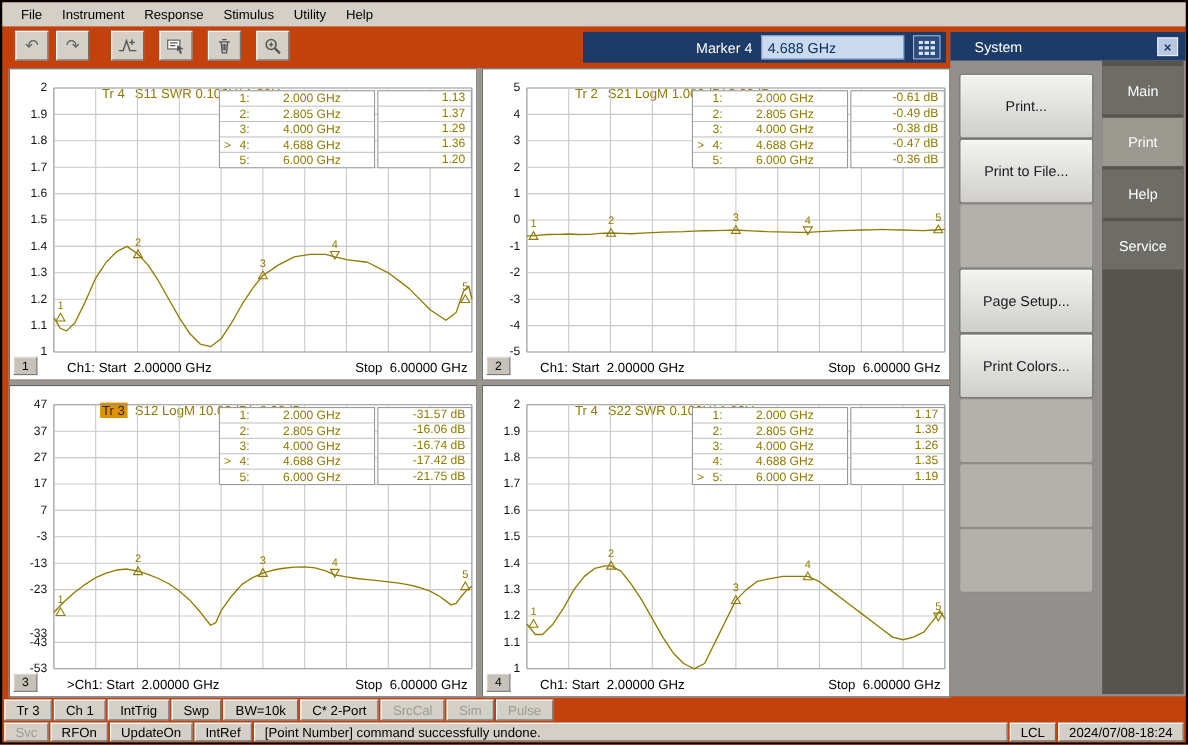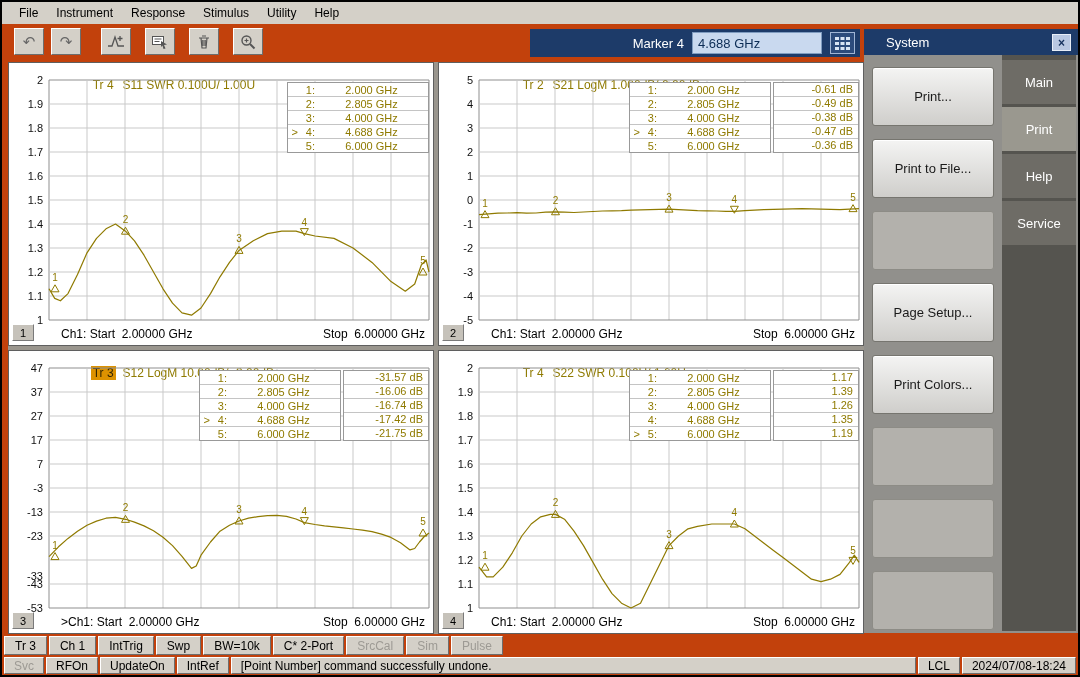--- a/index.html
+++ b/index.html
@@ -57,21 +57,21 @@
   #syspanel{position:absolute;left:862px;top:27px;width:214px;height:604px;background:#91908c;}
   #systitle{height:26px;background:#1d3b69;color:#fff;display:flex;align-items:center;font-size:13px;position:relative;}
   #systitle span{margin-left:22px;}
   #sysclose{position:absolute;right:7px;top:5px;width:17px;height:15px;background:#b9c8e2;color:#16325e;
             border:1px solid #e8eef8;display:flex;align-items:center;justify-content:center;font-size:12px;font-weight:bold;}
   #paneltabs{position:absolute;right:2px;top:26px;bottom:2px;width:74px;background:#55544f;
              display:flex;flex-direction:column;gap:3px;padding-top:5px;box-sizing:border-box;}
   .ptab{min-height:44px;background:#6e6c66;color:#fff;font-size:13px;display:flex;align-items:center;
         justify-content:center;text-align:center;padding:2px 5px;box-sizing:border-box;}
   .ptab.active{background:#9a988f;}
-  #panelbuttons{position:absolute;left:8px;top:38px;width:122px;display:flex;flex-direction:column;gap:13px;}
+  #panelbuttons{position:absolute;left:8px;top:38px;width:122px;display:flex;flex-direction:column;}
   .panel-btn{height:57px;background:linear-gradient(180deg,#f4f4f3,#cfcecb);border:1px solid #76756f;
              border-radius:3px;box-shadow:inset 0 1px 0 #fff;color:#1a1a1a;font-size:13px;
              display:flex;align-items:center;justify-content:center;text-align:center;}
   .panel-btn.empty{background:#b3b1ac;box-shadow:none;border:1px solid #8d8c86;}
 
   
   #status1{position:absolute;left:2px;top:634px;height:19px;display:flex;gap:2px;}
   .seg{background:#d4d0c8;padding:0 10px;font-size:12px;display:flex;align-items:center;
        border-top:1px solid #fff;border-left:1px solid #fff;border-right:1px solid #6d6d6d;border-bottom:1px solid #6d6d6d;}
   .seg.disabled{color:#9d9a94;}
@@ -230,20 +230,27 @@
                 <span class="mpre">&gt;</span>
                 <span class="mnum">4:</span>
                 <span class="mfreq">4.688 GHz</span>
               </div>
               <div class="mt-row">
                 <span class="mpre"></span>
                 <span class="mnum">5:</span>
                 <span class="mfreq">6.000 GHz</span>
               </div>
             </div>
+            <div class="mt-box mt-val">
+              <div class="mt-row mt-vrow">1.13</div>
+              <div class="mt-row mt-vrow">1.37</div>
+              <div class="mt-row mt-vrow">1.29</div>
+              <div class="mt-row mt-vrow">1.36</div>
+              <div class="mt-row mt-vrow">1.20</div>
+            </div>
         </div>
       </div>
       <div class="win-badge">1</div>
       <div class="footer-left">Ch1: Start  2.00000 GHz</div>
       <div class="footer-right">Stop  6.00000 GHz</div>
     </div>
 
     <div class="plot">
       <div class="plot-title">
         <span class="trlabel">Tr 2</span><span class="trtitle">S21 LogM 1.000dB/ 0.00dB</span>

